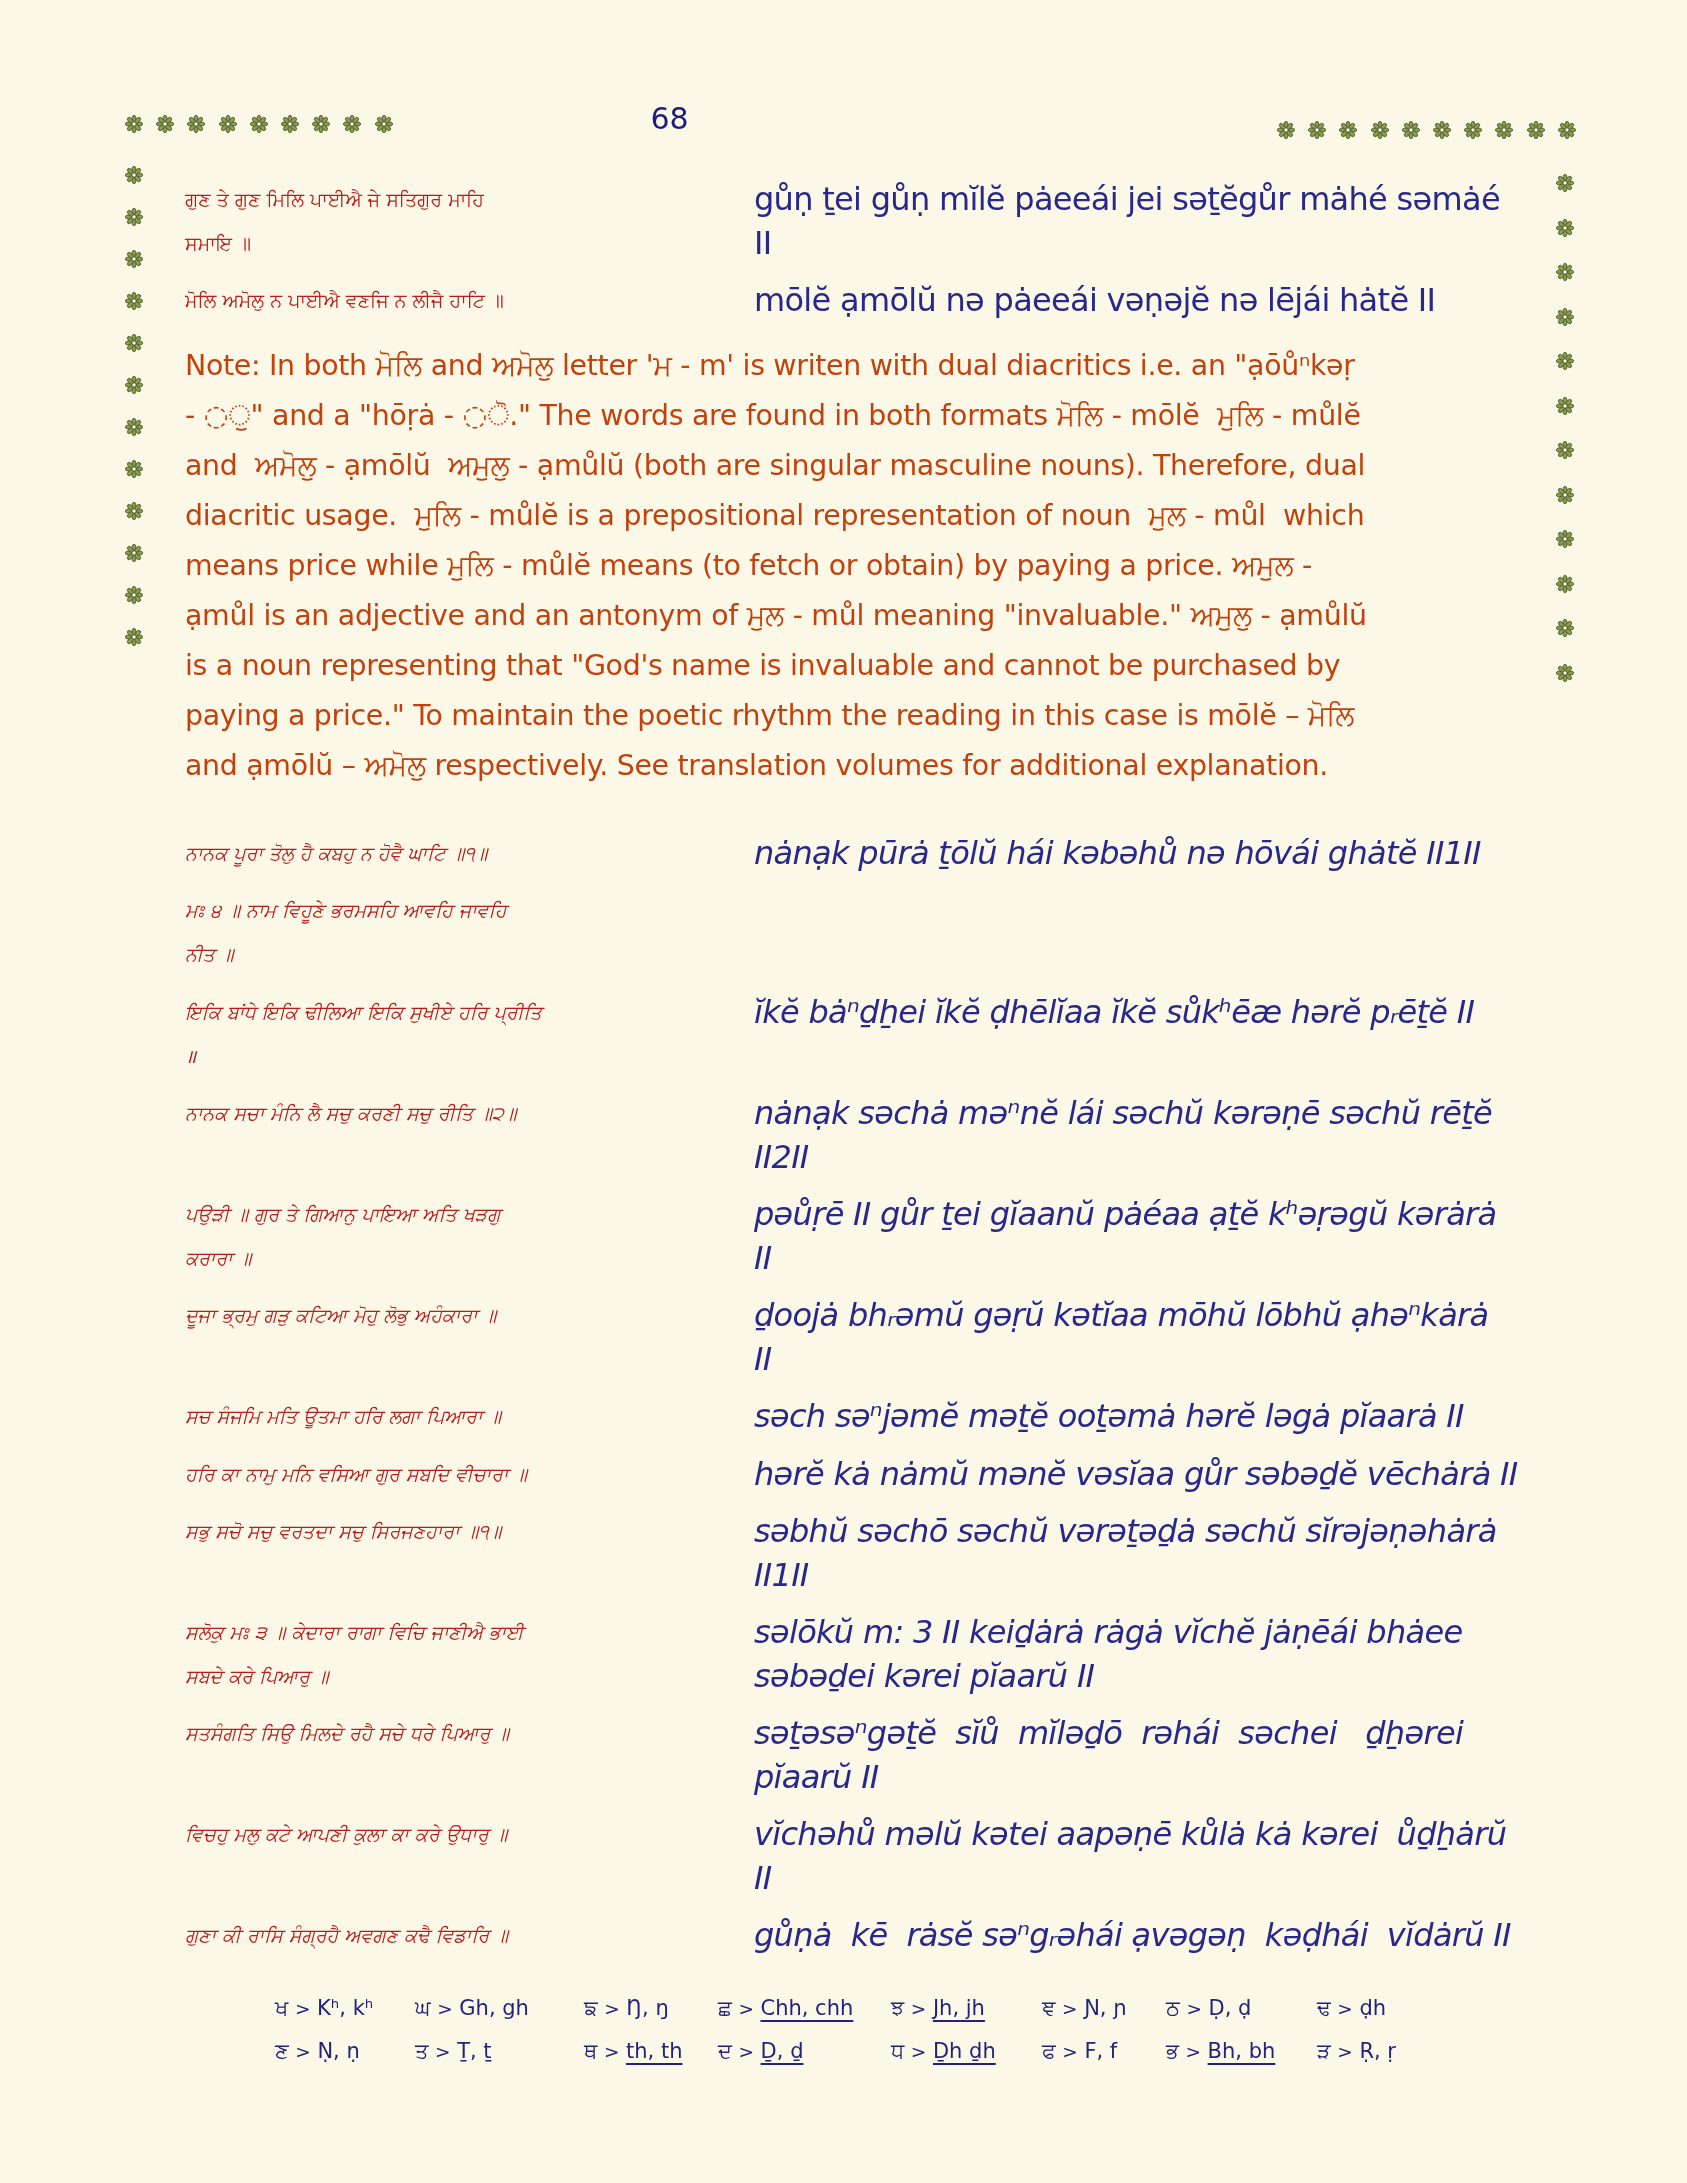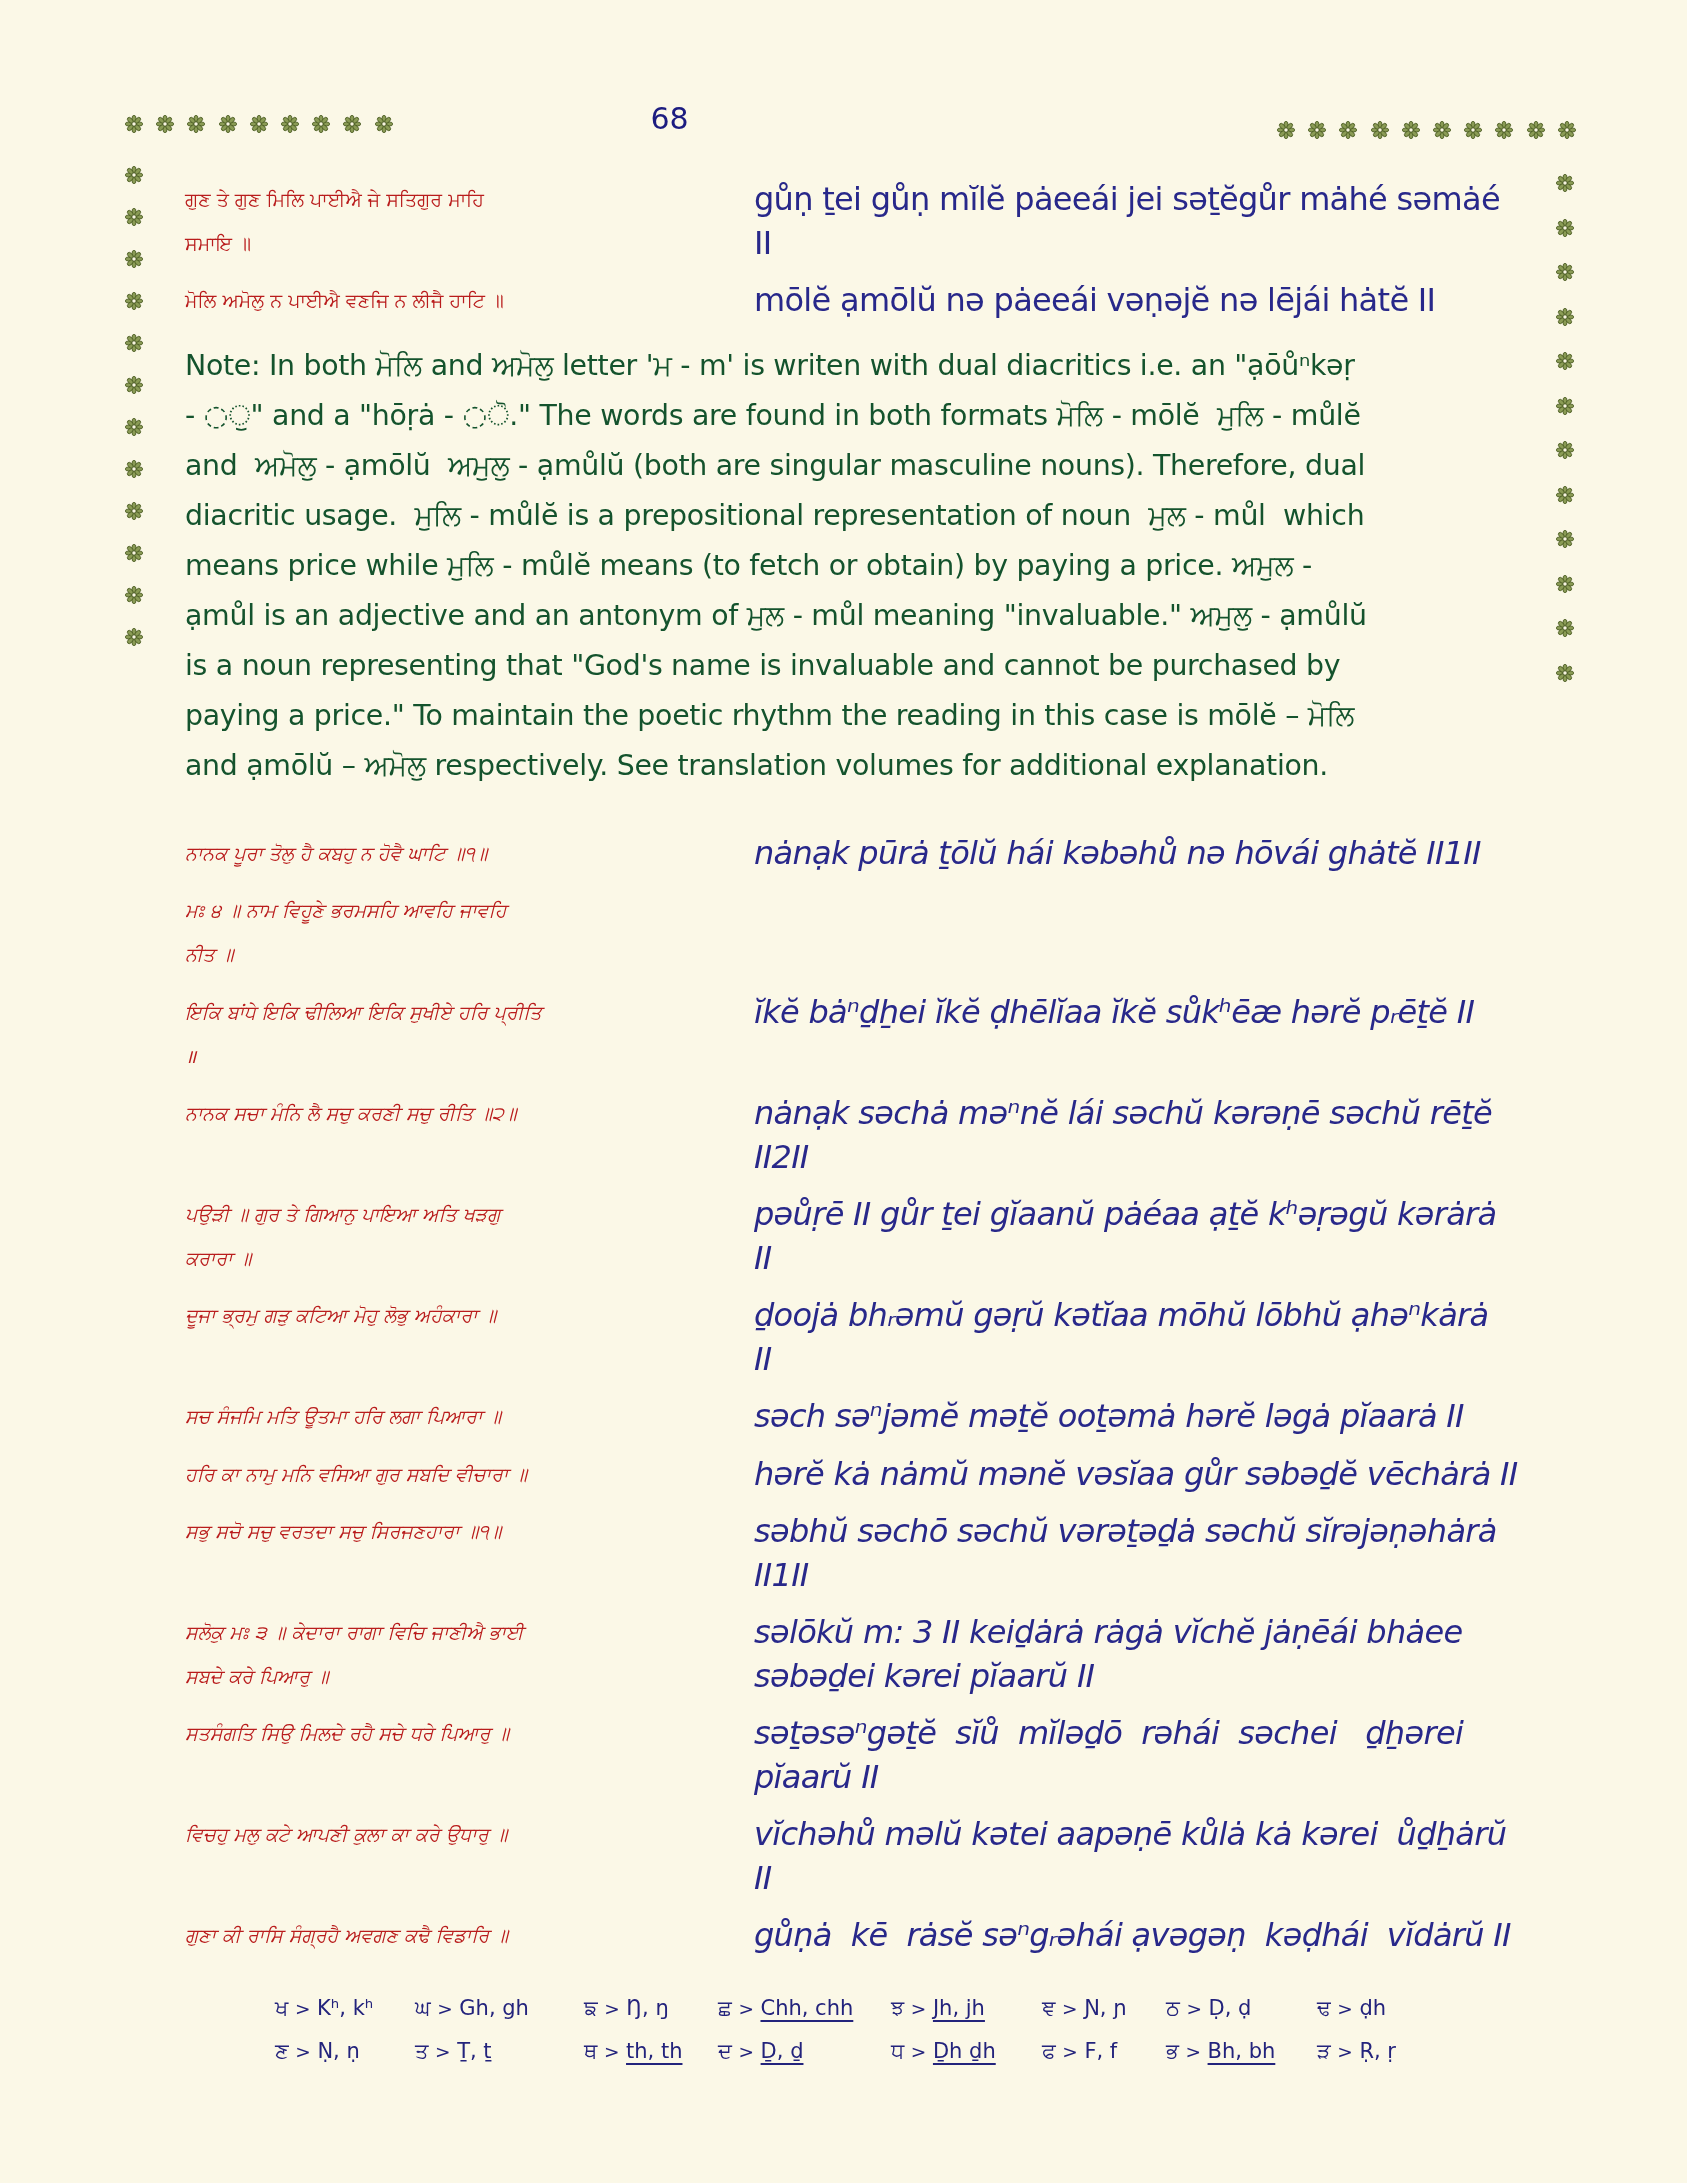--- a/index.html
+++ b/index.html
@@ -40,21 +40,21 @@
     white-space:pre;color:#b91c1c;
   }
   .roman{
     font-size:32px;line-height:44px;
     white-space:pre;color:#28288a;
     letter-spacing:-0.7px;
   }
   .note{
     margin:19px 152px 0 185px;
     font-size:28.4px;line-height:50px;
-    white-space:pre;color:#14532d;
+    white-space:pre;color:#c2410c;
     letter-spacing:-0.3px;
   }
   .verses-main{margin-top:40px;font-style:italic;}
   .legend{
     margin:30px 0 0 257px;
     font-size:21px;color:#23237c;
   }
   .legend-row{
     display:grid;
     grid-template-columns:140px 169px 134px 173px 151px 124px 151px auto;

